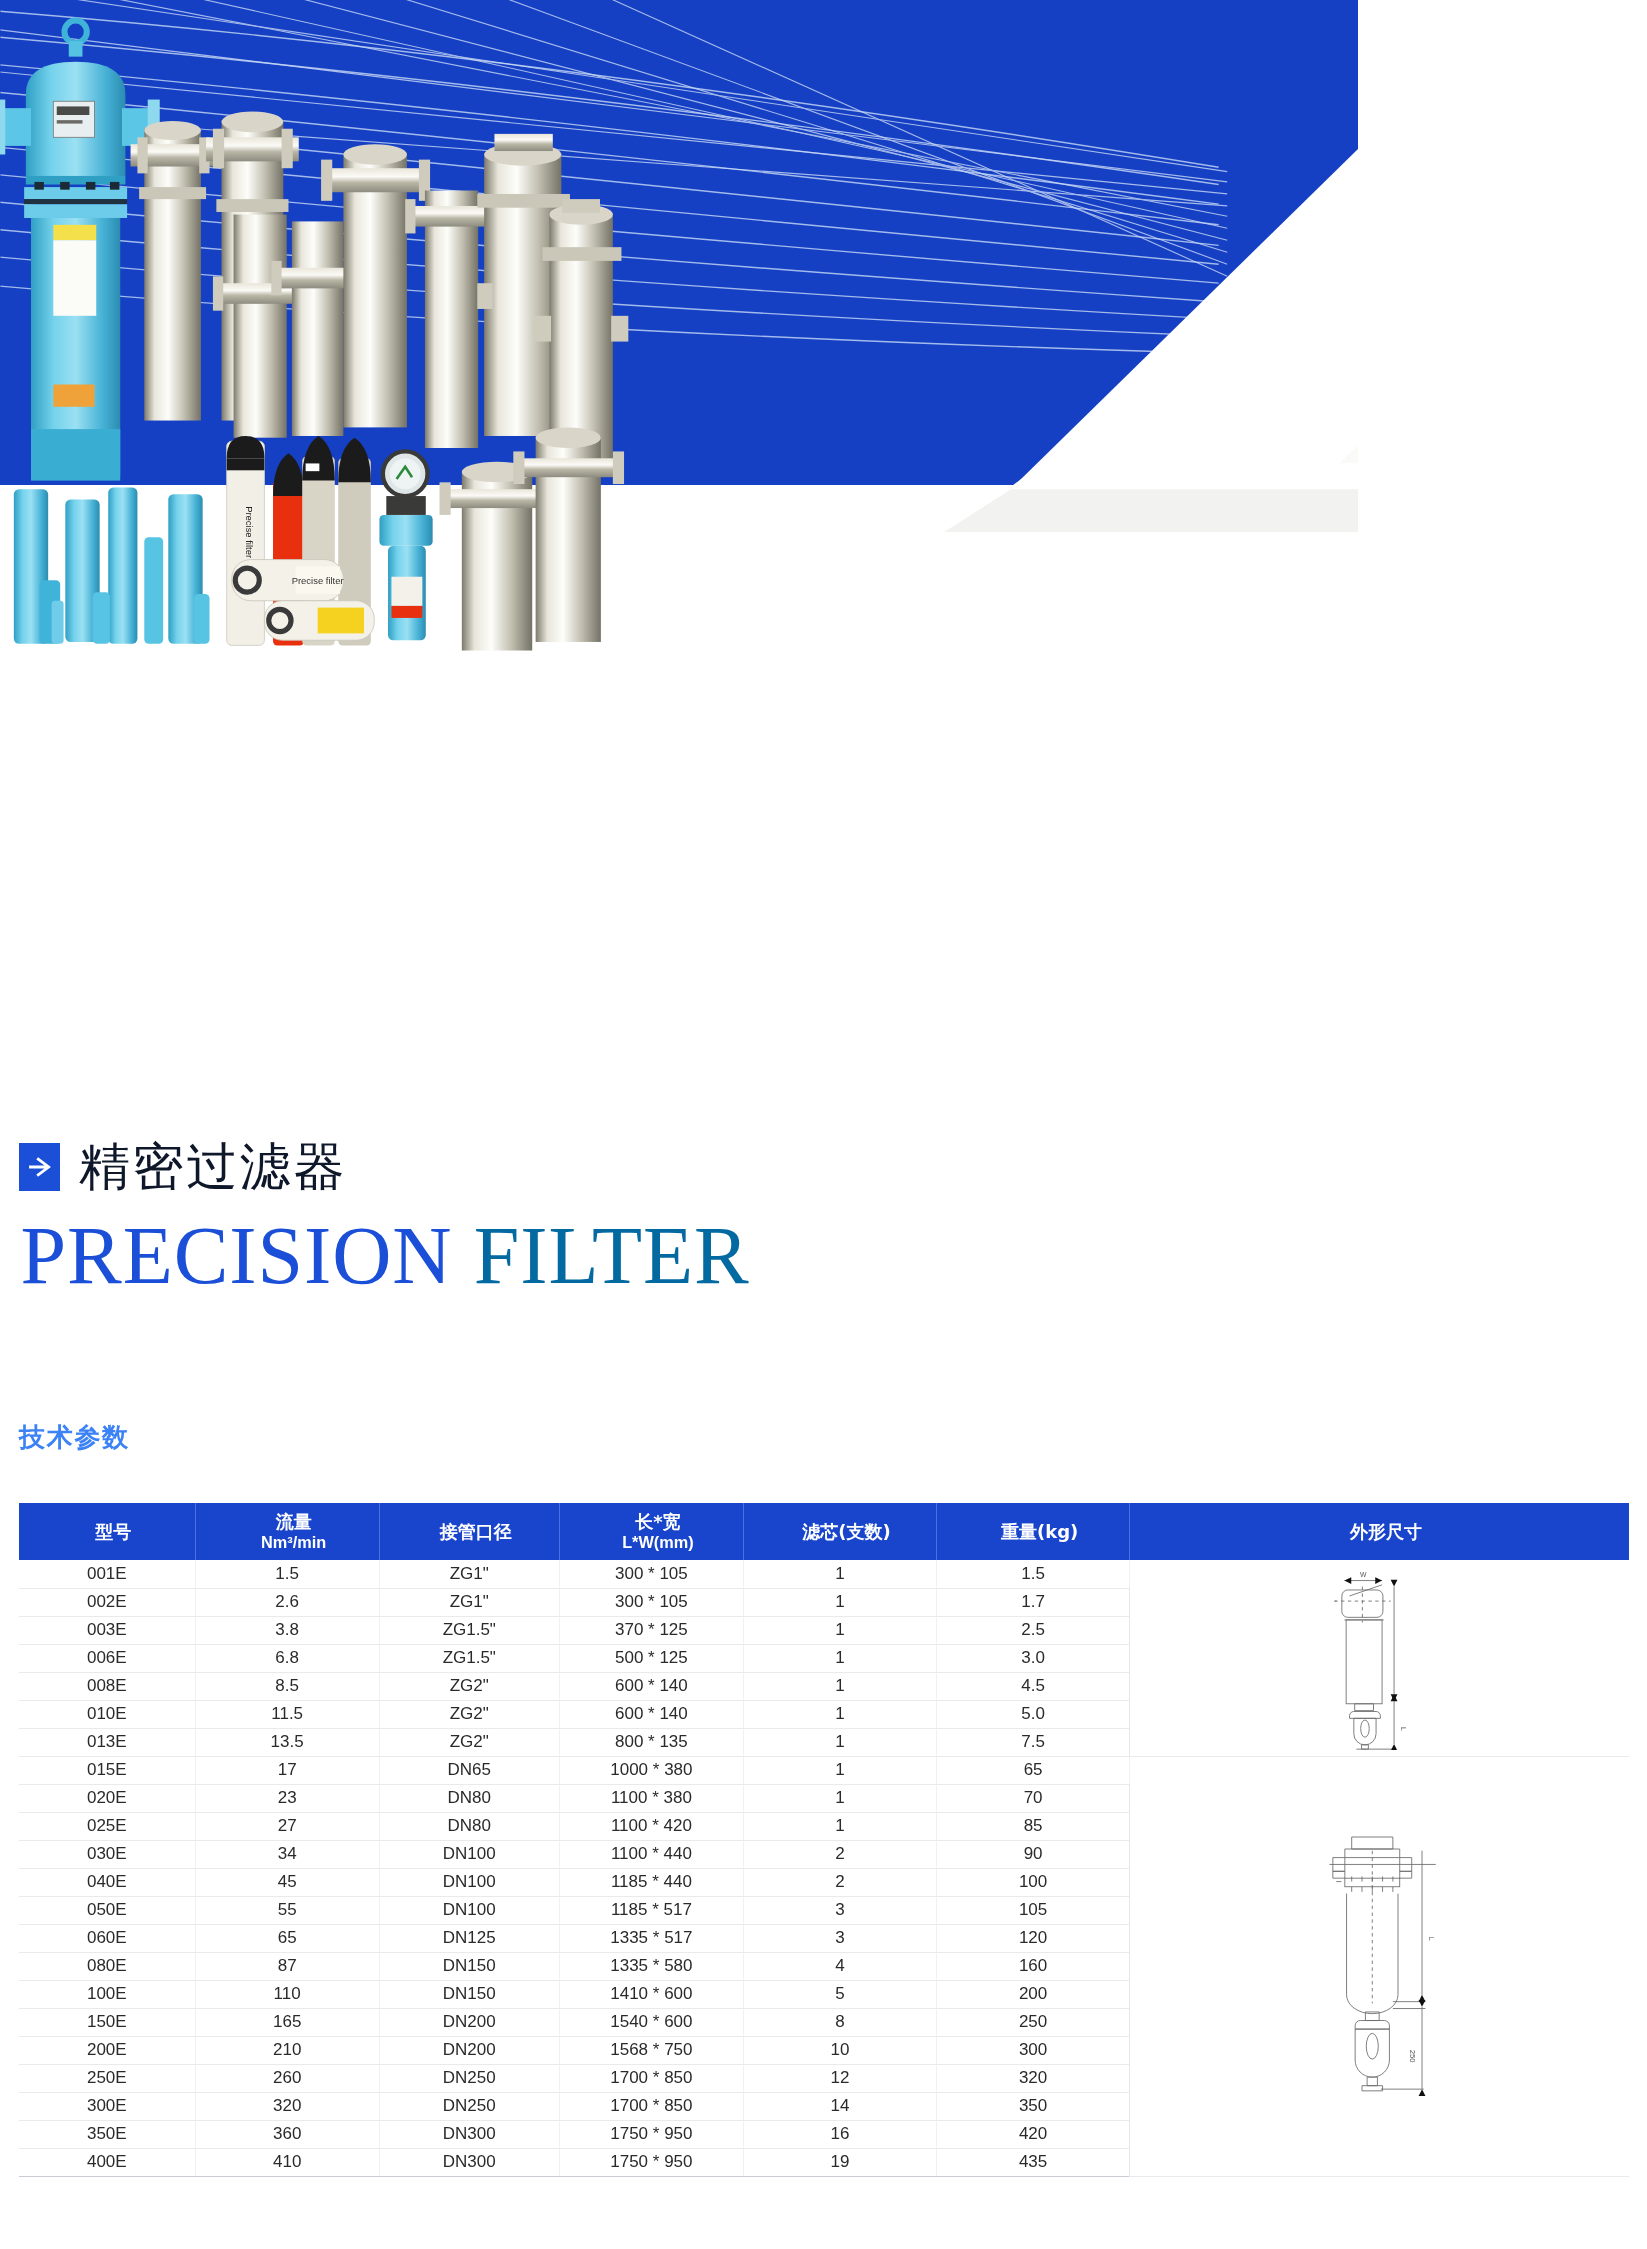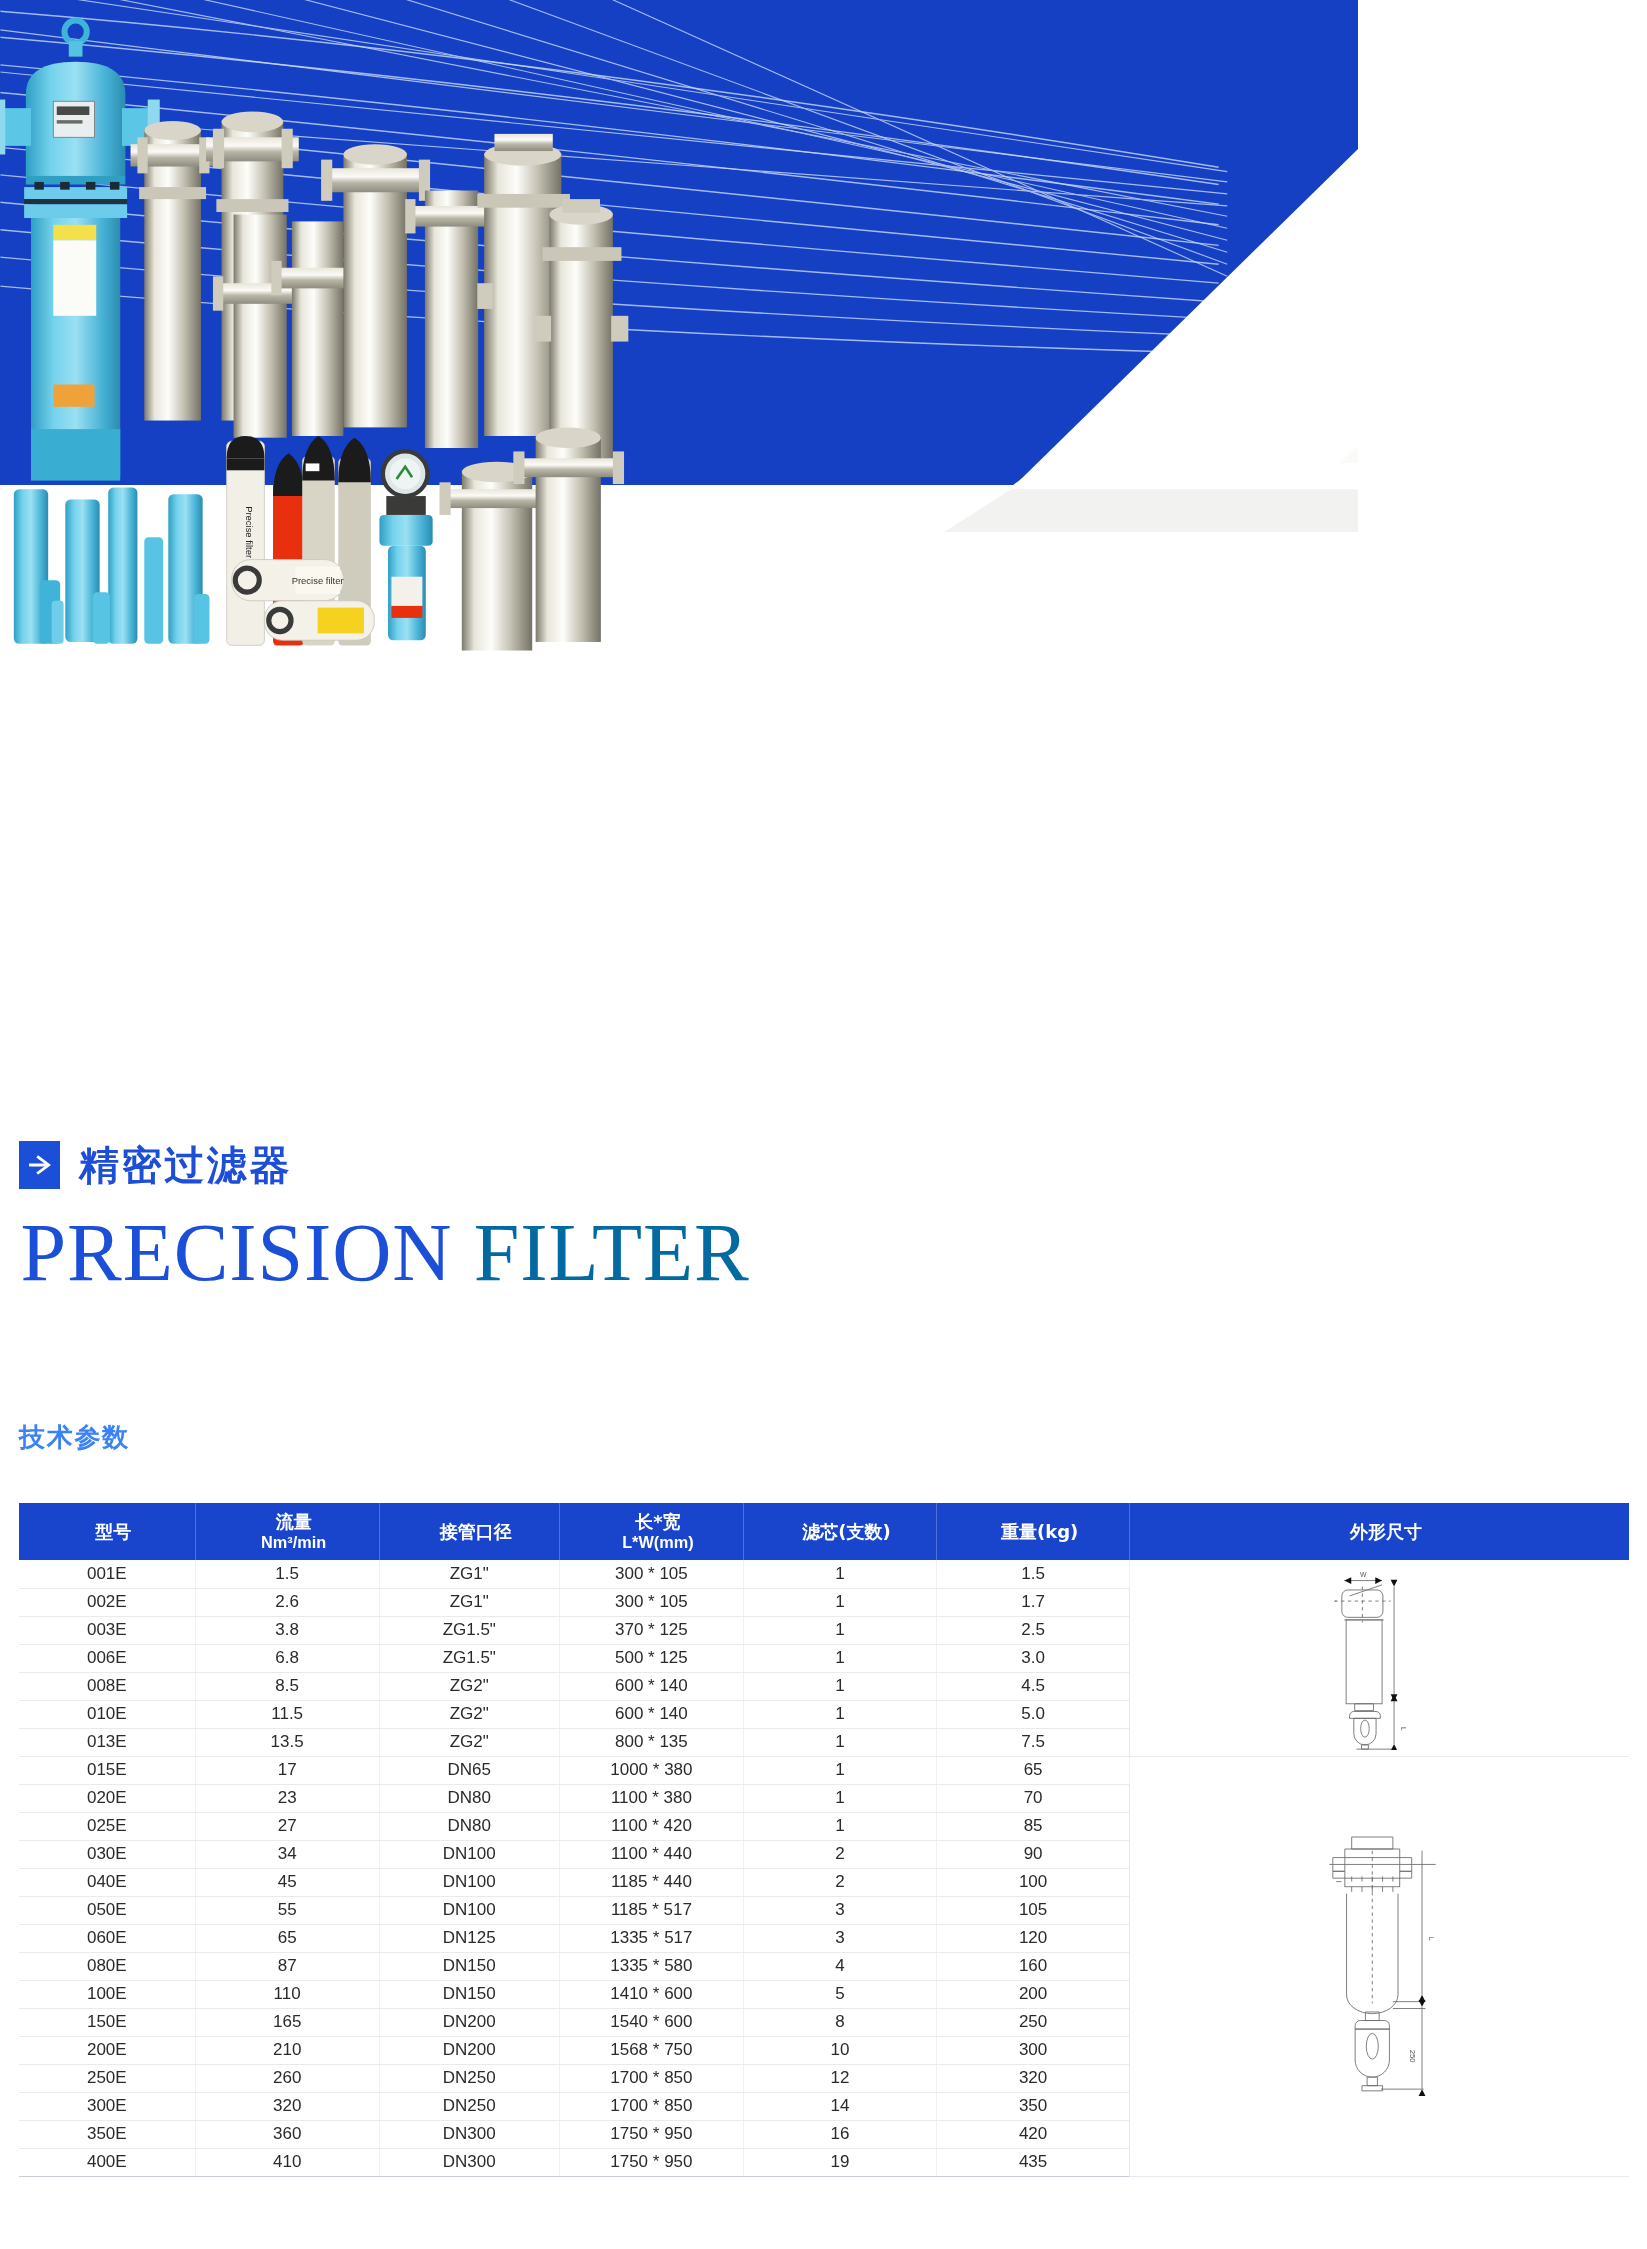--- a/index.html
+++ b/index.html
@@ -42,23 +42,23 @@
   .title-block { position:absolute; left:0; top:1141px; width:1648px; }
   .title-row { display:flex; align-items:center; padding-left:19px; }
   .arrow-badge {
     width:41px; height:48px;
     background:#1b4fd8;
     display:flex; align-items:center; justify-content:center;
     flex:0 0 auto;
   }
   .cn-title {
     margin-left:19px;
-    font-size:40px;
-    font-weight:700;
-    color:#1d4ed8;
+    font-size:51px;
+    font-weight:400;
+    color:#0f172a;
     letter-spacing:2.6px;
     font-family:"DejaVu Sans","Liberation Sans",sans-serif;
     line-height:1;
   }
   .en-title {
     margin-top:20.6px;
     padding-left:20.6px;
     font-family:"Liberation Serif","DejaVu Serif",serif;
     font-size:82px;
     line-height:1.05;

